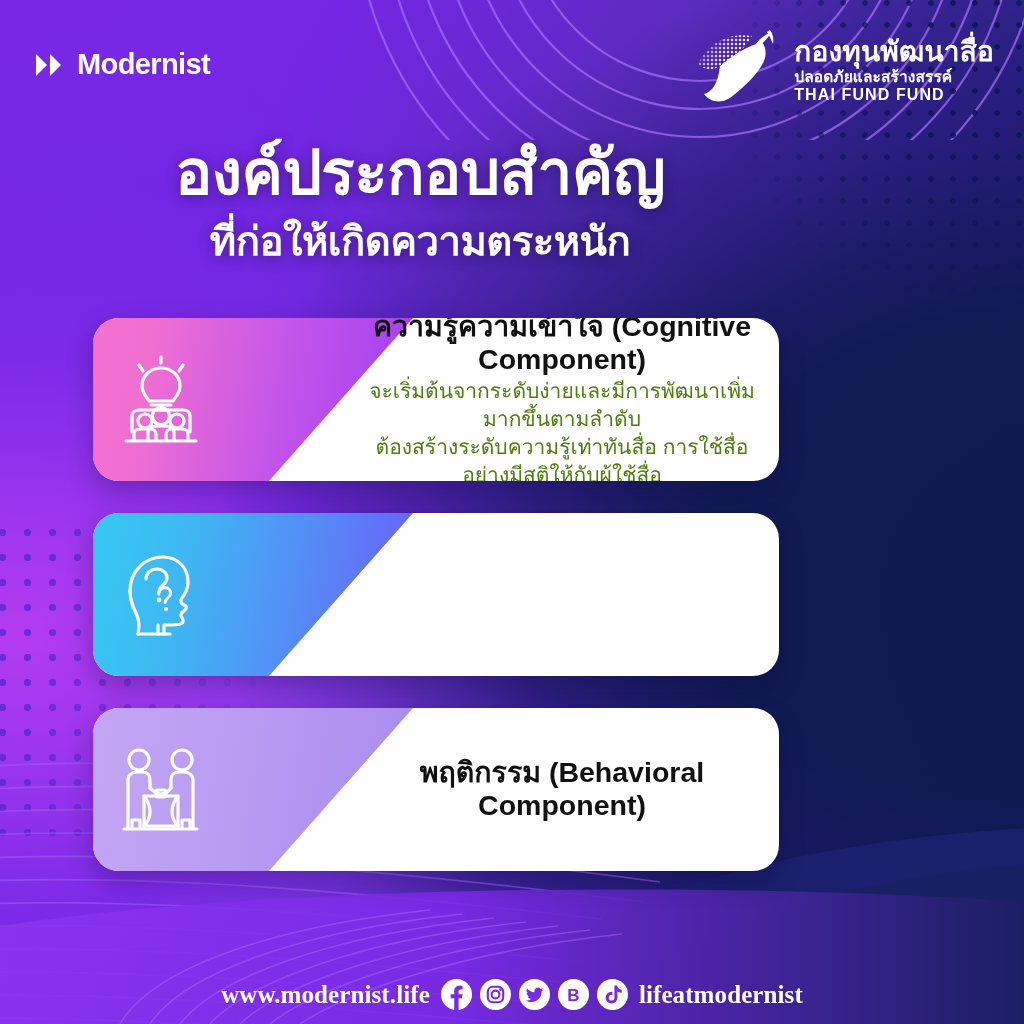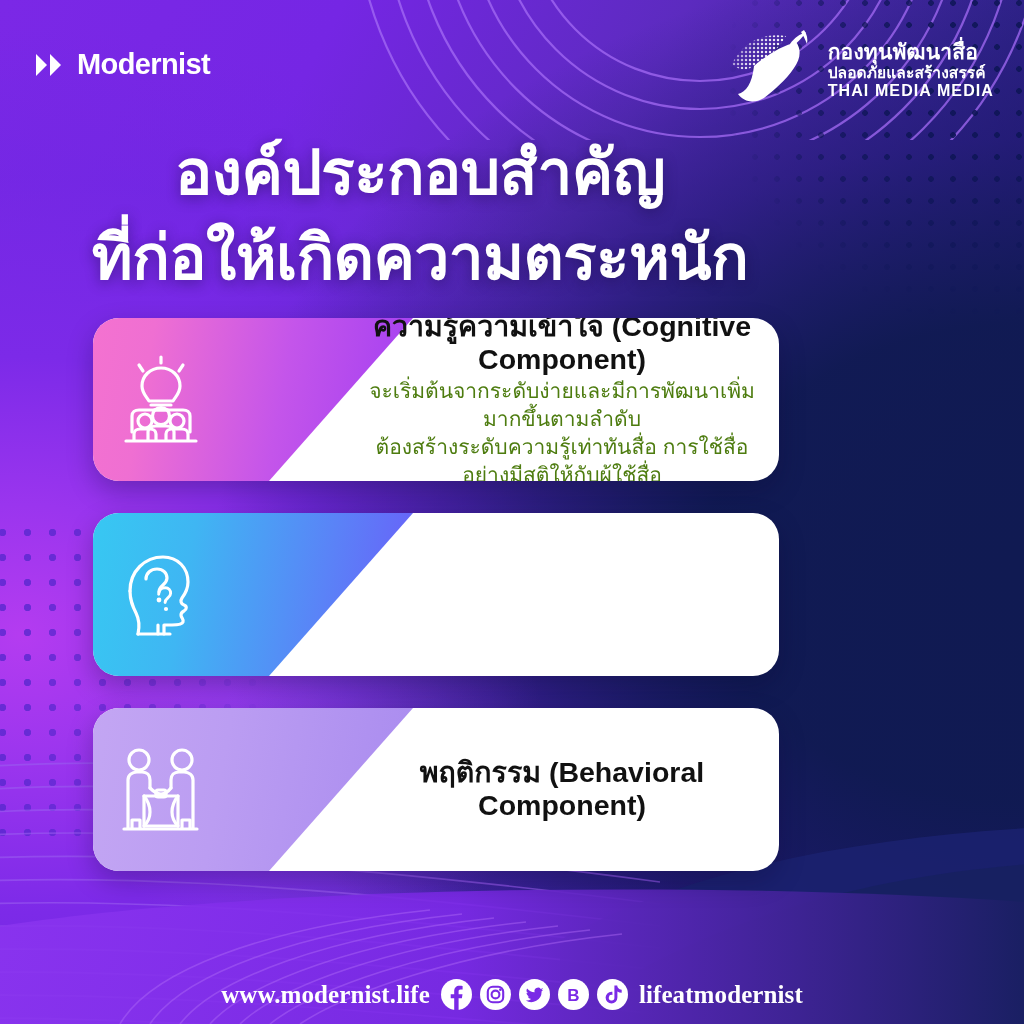--- a/index.html
+++ b/index.html
@@ -60,32 +60,32 @@
     color:#fff; font-size:29px; font-weight:bold; letter-spacing:-0.6px;
     font-family:"Liberation Sans",sans-serif;
   }
 
   .tmf{
     position:absolute; right:30px; top:26px;
     display:flex; align-items:center; gap:8px;
   }
   .tmf-dove{ width:96px; height:84px; flex:0 0 auto; }
   .tmf-words{ color:#fff; line-height:1.12; padding-top:4px; }
-  .tmf-l1{ font-size:21px; font-weight:bold; letter-spacing:.2px; }
+  .tmf-l1{ font-size:28px; font-weight:bold; letter-spacing:.2px; }
   .tmf-l2{ font-size:15.5px; font-weight:bold; letter-spacing:.1px; }
   .tmf-l3{ font-size:16px; font-weight:bold; letter-spacing:1.1px; }
 
   
   .title{
     position:absolute; left:0; top:142px; width:840px; text-align:center;
     color:#fff; font-weight:bold; line-height:1.0;
     text-shadow:0 3px 14px rgba(20,10,60,.45);
   }
   .title .l1{ font-size:62px; letter-spacing:-0.5px; display:block; }
-  .title .l2{ font-size:62px; letter-spacing:-0.5px; display:block; margin-top:23px; }
+  .title .l2{ font-size:40px; letter-spacing:-0.5px; display:block; margin-top:17px; }
 
   
   .cards{ position:absolute; left:93px; top:318px; width:845px; }
   .card{
     position:relative; width:686px; height:163px;
     background:#fff; border-radius:26px; overflow:hidden;
     margin-bottom:32px; box-shadow:0 10px 26px rgba(10,6,50,.28);
   }
   .card .panel{
     position:absolute; left:0; top:0; height:100%; width:320px;
@@ -226,21 +226,21 @@
         </defs>
         <rect x="0" y="0" width="96" height="84" fill="url(#halftoneA)" mask="url(#wingmask)"></rect>
         <path d="M30 40 C44 28 58 20 72 16 C78 24 76 34 70 42 C62 54 50 64 40 72 C30 78 20 76 14 68 C22 66 28 58 30 40 Z" fill="#ffffff"></path>
         <path d="M66 18 C70 12 76 8 82 6 C78 12 74 16 69 20 Z" fill="#ffffff"></path>
         <path d="M80 4 C83 8 84 13 83 18 C81 13 79 9 77 6 Z" fill="#ffffff"></path>
       </svg>
     </span>
     <span class="tmf-words">
       <span class="tmf-l1">กองทุนพัฒนาสื่อ</span><br>
       <span class="tmf-l2">ปลอดภัยและสร้างสรรค์</span><br>
-      <span class="tmf-l3">THAI MEDIA MEDIA</span>
+      <span class="tmf-l3">THAI FUND FUND</span>
     </span>
   </div>
 
   <h1 class="title">
     <span class="l1">องค์ประกอบสำคัญ</span>
     <span class="l2">ที่ก่อให้เกิดความตระหนัก</span>
   </h1>
 
   <div class="cards">
 

